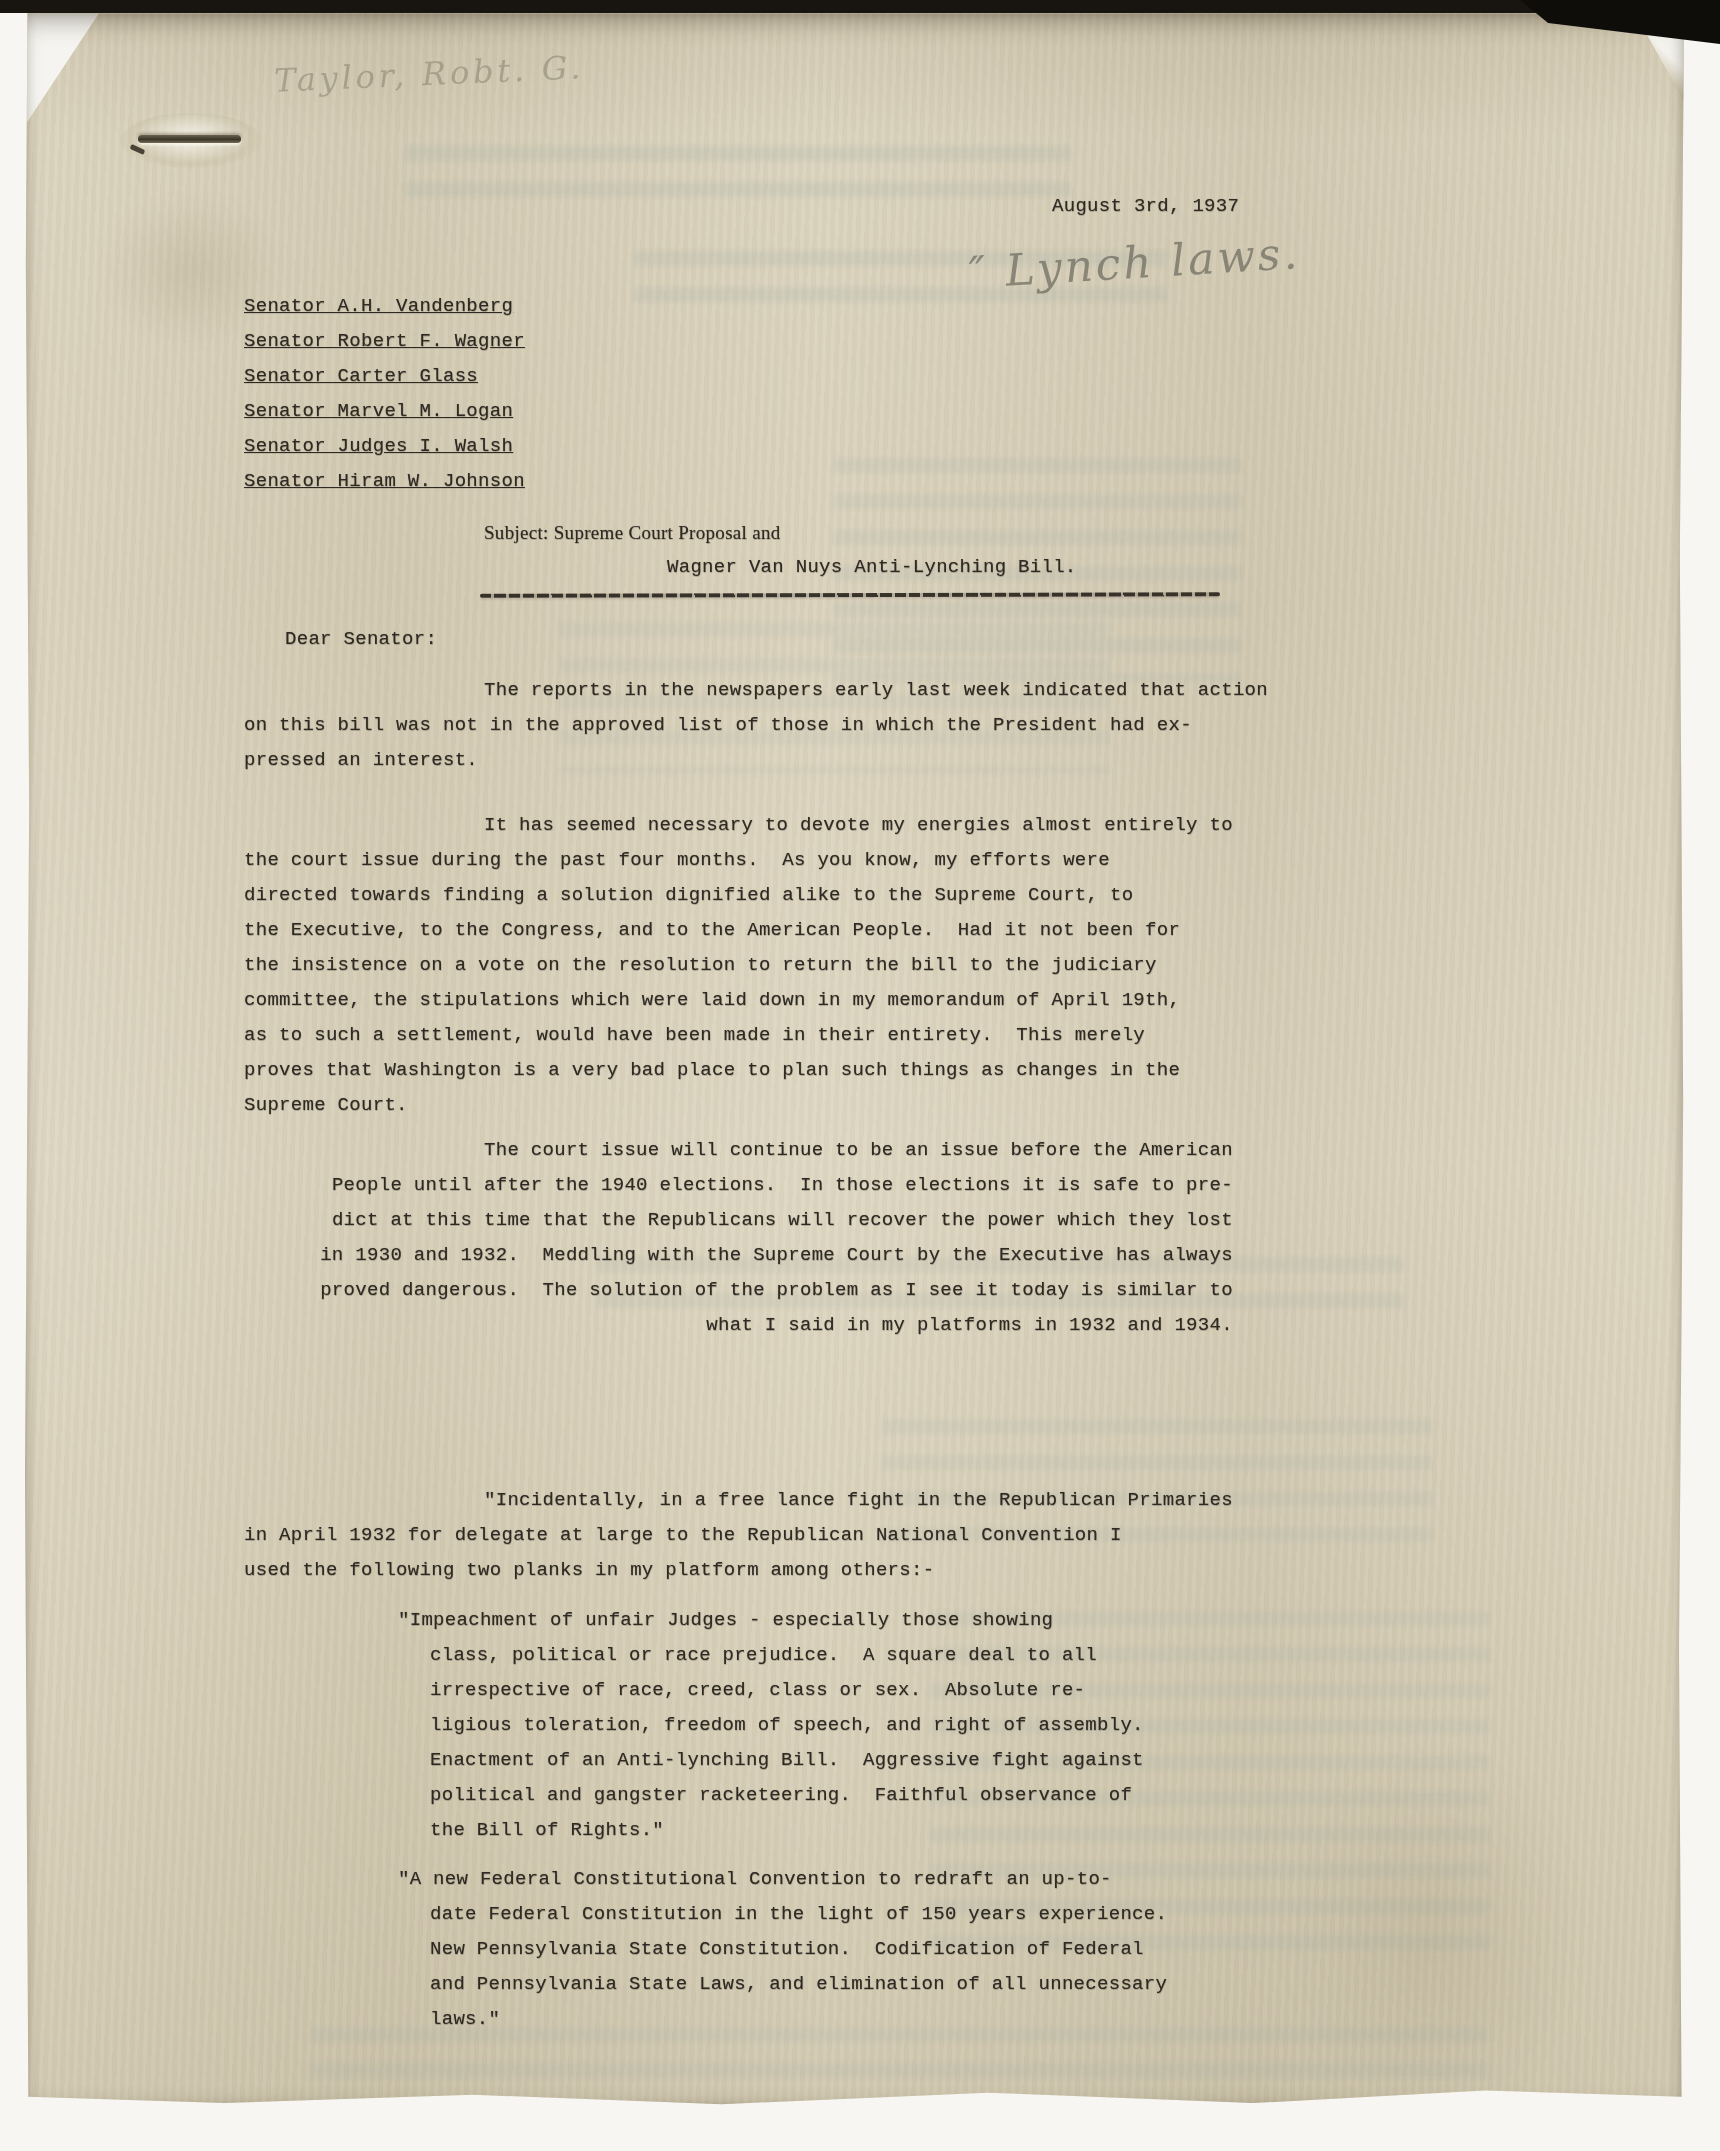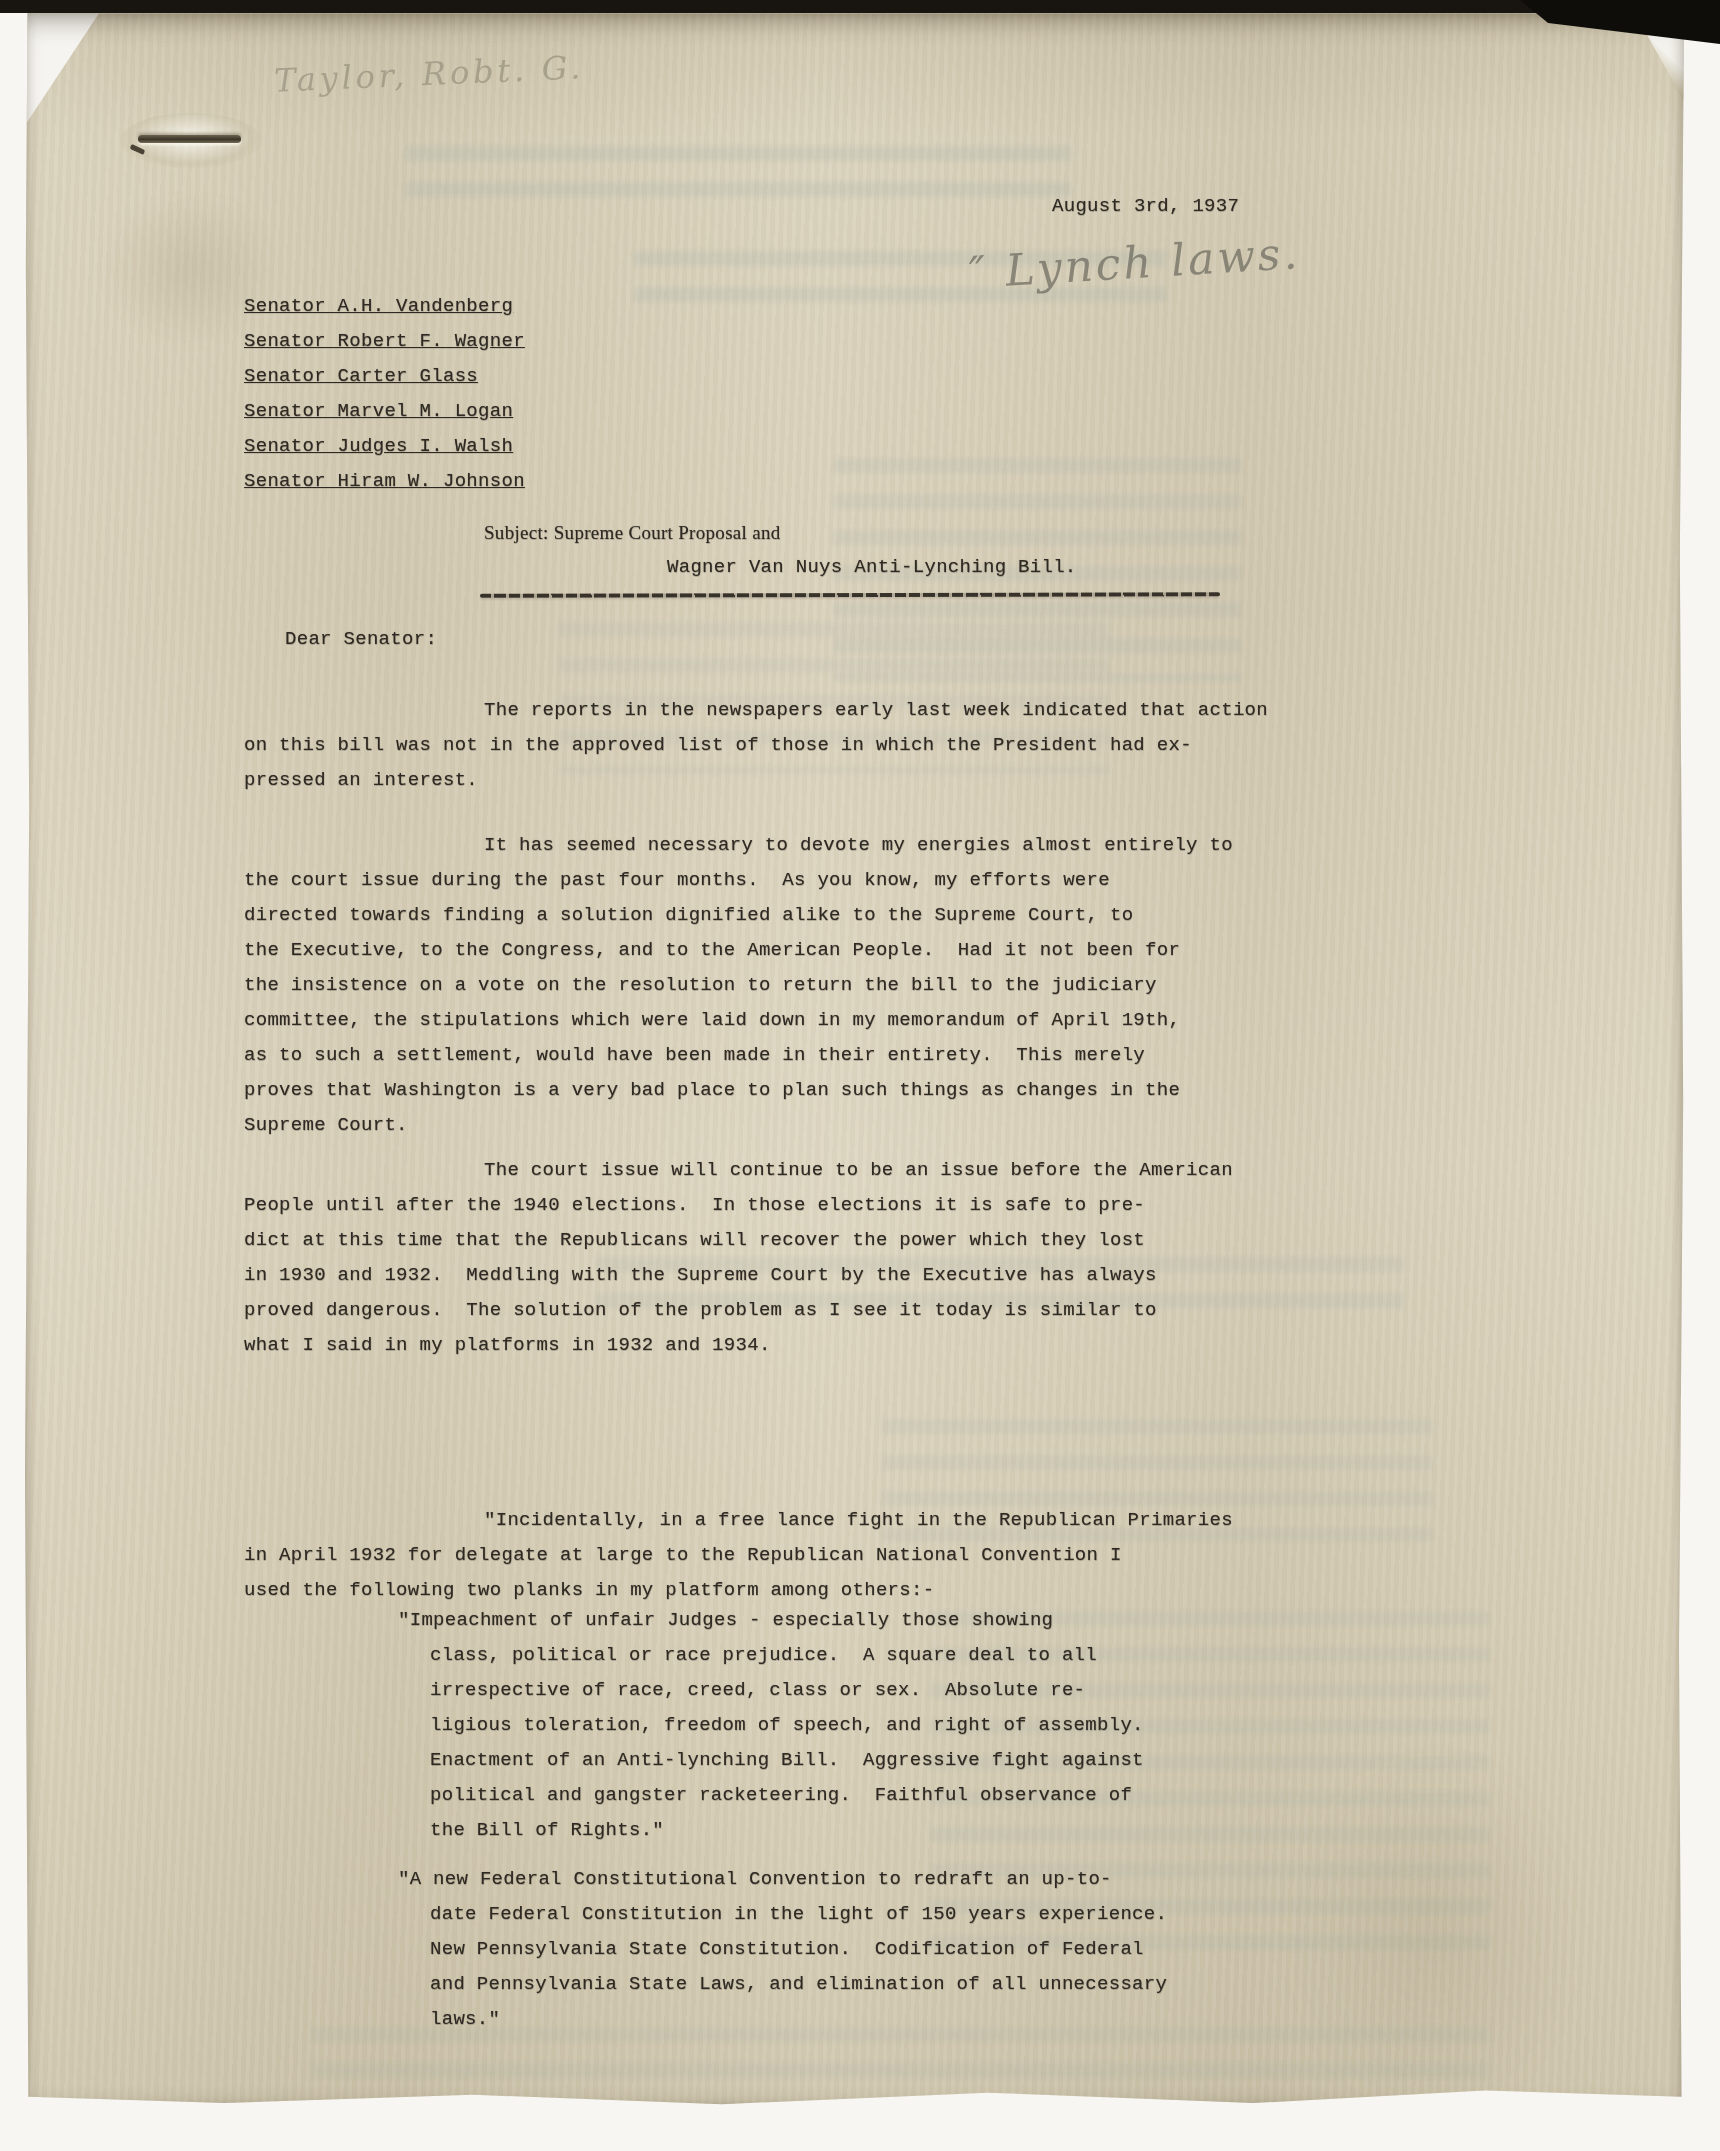--- a/index.html
+++ b/index.html
@@ -31,35 +31,35 @@
                 inset 0 -11.4px 17px -8.6px rgba(80,70,45,0.28);}
 
   
   .type{
     position:absolute; margin:0; z-index:5;
     font-family:"Liberation Mono","DejaVu Sans Mono",monospace;
     font-size:19px; line-height:35px; letter-spacing:0.3px;
     color:#2e2922; white-space:pre;
     text-shadow:0 0 1px rgba(46,40,34,0.38), 0.4px 0.6px 0 rgba(46,40,34,0.22);
   }
-  .para{text-indent:240px;margin-top:20px;}
+  .para{text-indent:240px;}
   .quoteblock{padding-left:32px;text-indent:-32px;}
   .date-line{left:1027px;top:176px;}
   .recipients{position:absolute;left:219px;top:276px;z-index:5;}
   .recipients .type{position:static;display:block;text-decoration:underline;}
   .subject-l1{left:459px;top:502px;font-family:Liberation Serif, serif;}
   .subject-l2{left:603px;top:537px;margin-left:39px;}
   .subject-underline{position:absolute;left:455px;top:580px;width:740px;height:3.8px;z-index:5;
     background:repeating-linear-gradient(90deg, rgba(42,37,30,0.92) 0 11.4px, rgba(42,37,30,0.22) 11.4px 14.3px);
     border-radius:1.9px; transform:rotate(-0.12deg);
     box-shadow:0 1.9px 1.9px rgba(42,37,30,0.12);}
   .salutation{left:219px;top:609px;margin-left:41px;}
   .p1{left:219px;top:660px;}
   .p2{left:219px;top:795px;}
-  .p3{left:219px;top:1120px;}
+  .p3{left:219px;top:1120px;text-align:right;}
   .p4{left:219px;top:1337px;}
   .p5{left:219px;top:1470px;}
   .q1{left:373px;top:1590px;}
   .q2{left:373px;top:1849px;}
 
   
   .hand{position:absolute;z-index:6;font-family:"DejaVu Serif",serif;font-style:italic;}
   .owner-note{left:249px;top:42px;font-size:32px;letter-spacing:3.8px;color:rgba(128,124,106,0.5);
     transform:rotate(-2.5deg);}
   .margin-note{left:944px;top:224px;font-size:44px;letter-spacing:2.9px;color:rgba(102,100,90,0.68);

